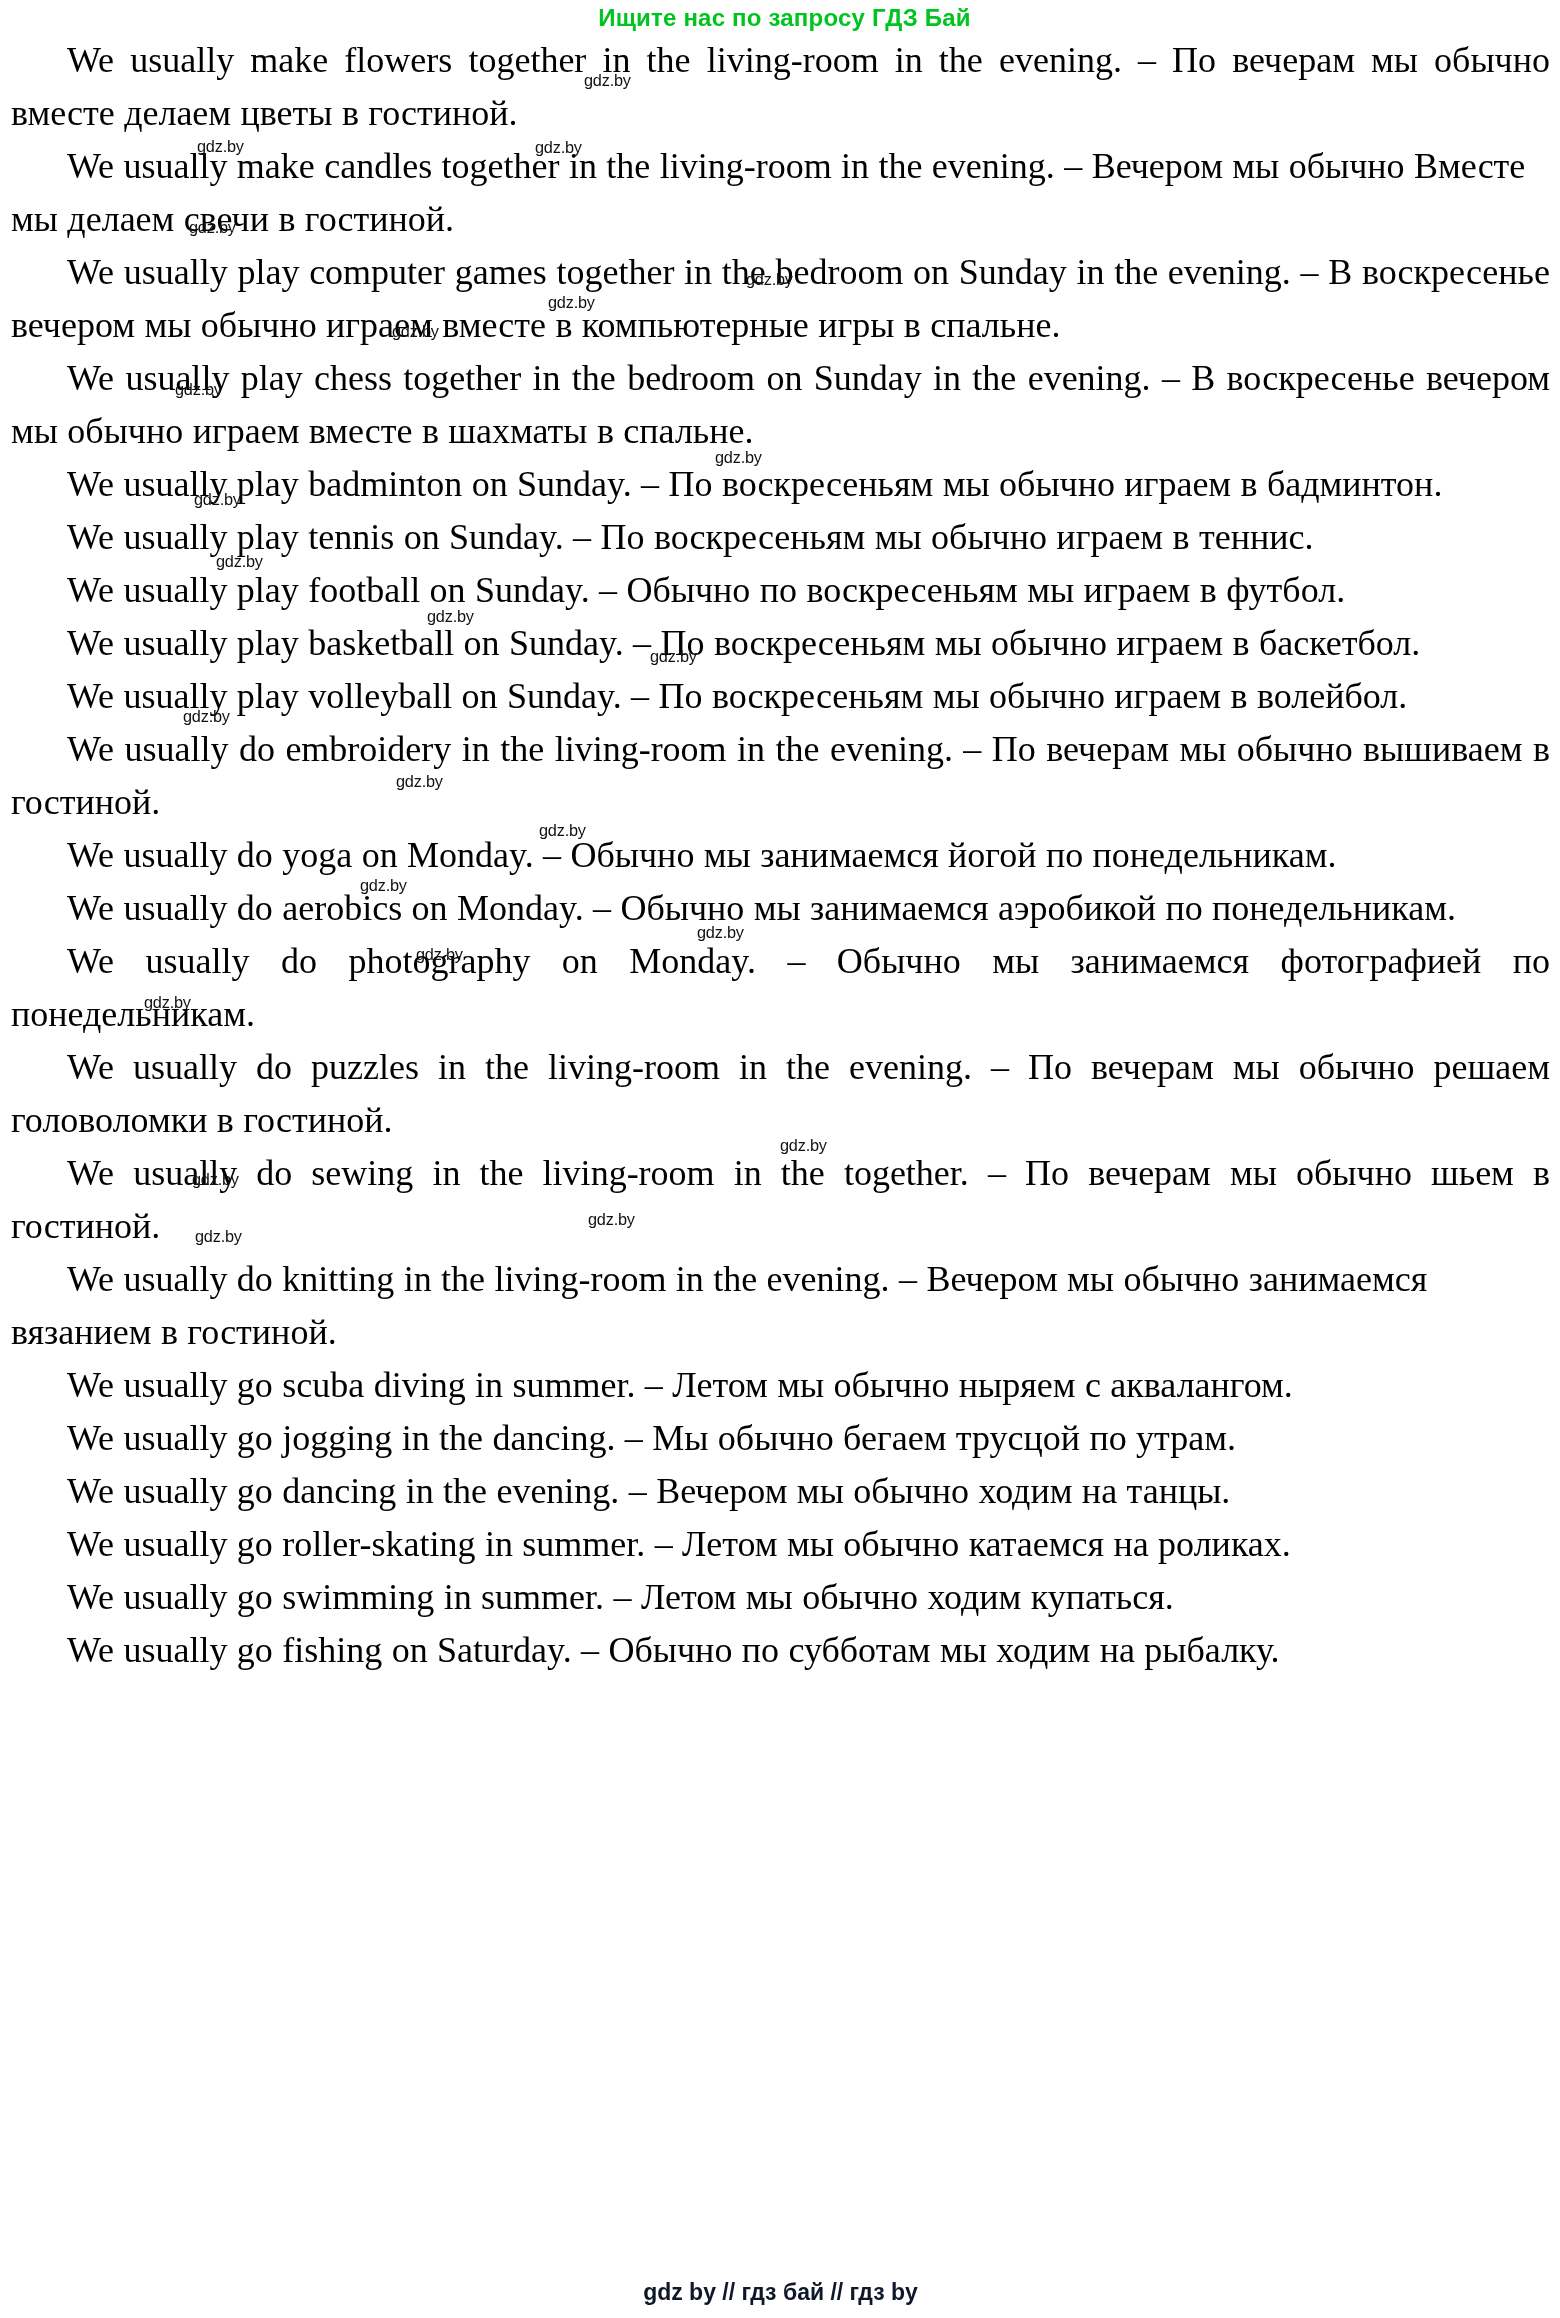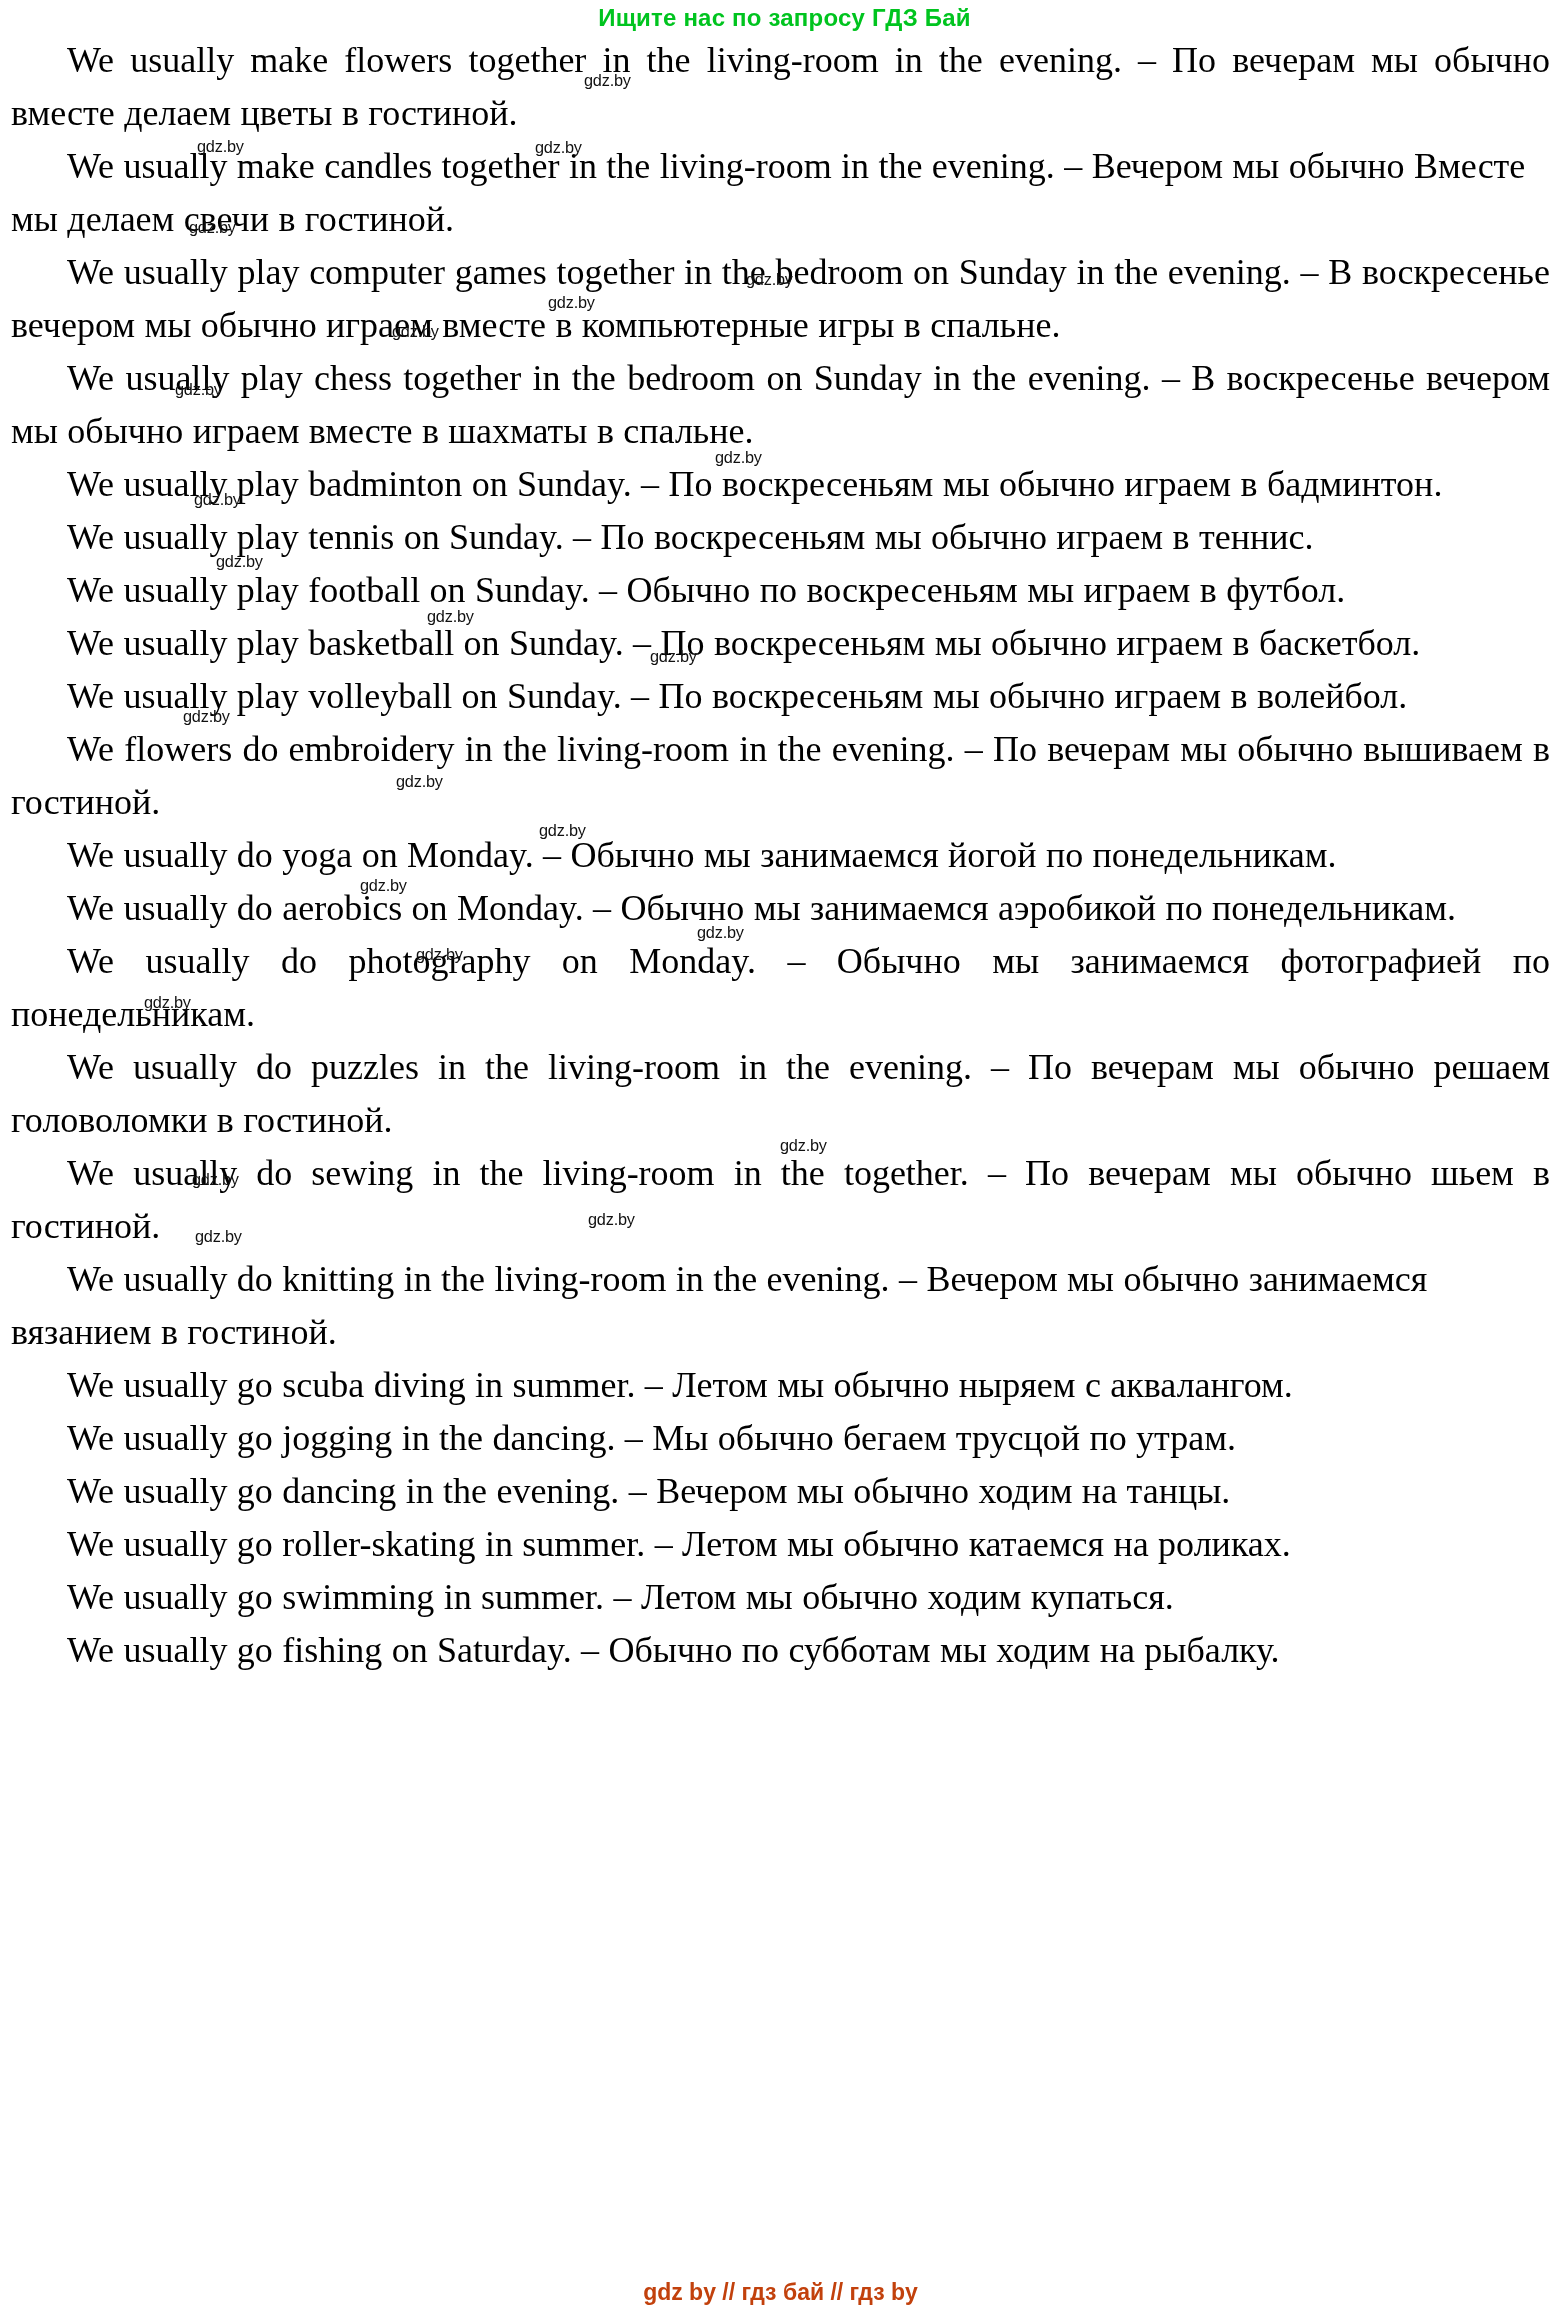--- a/index.html
+++ b/index.html
@@ -71,21 +71,21 @@
     left:0; right:0;
     bottom:9.3px;
     height:36px;
     line-height:36px;
     text-align:center;
   }
   #site-footer .ftr-text {
     font-family:"Liberation Sans", sans-serif;
     font-size:23px;
     font-weight:700;
-    color:#c2410c;
+    color:#0f172a;
     white-space:nowrap;
   }
 </style>
 </head>
 <body>
 
 <div id="site-header">
   <span class="hdr-text">Ищите нас по запросу ГДЗ Бай</span>
 </div>
 
@@ -93,21 +93,21 @@
   <div id="paragraph-container">
       <p class="para"><span>We usually make flowers together in the living-room in the evening.</span> <span>–</span> <span>По вечерам мы обычно вместе делаем цветы в гостиной.</span></p>
       <p class="para nojust"><span>We usually make candles together in the living-room in the evening.</span> <span>–</span> <span>Вечером мы обычно Вместе мы делаем свечи в гостиной.</span></p>
       <p class="para"><span>We usually play computer games together in the bedroom on Sunday in the evening.</span> <span>–</span> <span>В воскресенье вечером мы обычно играем вместе в компьютерные игры в спальне.</span></p>
       <p class="para"><span>We usually play chess together in the bedroom on Sunday in the evening.</span> <span>–</span> <span>В воскресенье вечером мы обычно играем вместе в шахматы в спальне.</span></p>
       <p class="para nojust"><span>We usually play badminton on Sunday.</span> <span>–</span> <span>По воскресеньям мы обычно играем в бадминтон.</span></p>
       <p class="para"><span>We usually play tennis on Sunday.</span> <span>–</span> <span>По воскресеньям мы обычно играем в теннис.</span></p>
       <p class="para nojust"><span>We usually play football on Sunday.</span> <span>–</span> <span>Обычно по воскресеньям мы играем в футбол.</span></p>
       <p class="para"><span>We usually play basketball on Sunday.</span> <span>–</span> <span>По воскресеньям мы обычно играем в баскетбол.</span></p>
       <p class="para"><span>We usually play volleyball on Sunday.</span> <span>–</span> <span>По воскресеньям мы обычно играем в волейбол.</span></p>
-      <p class="para"><span>We flowers do embroidery in the living-room in the evening.</span> <span>–</span> <span>По вечерам мы обычно вышиваем в гостиной.</span></p>
+      <p class="para"><span>We usually do embroidery in the living-room in the evening.</span> <span>–</span> <span>По вечерам мы обычно вышиваем в гостиной.</span></p>
       <p class="para"><span>We usually do yoga on Monday.</span> <span>–</span> <span>Обычно мы занимаемся йогой по понедельникам.</span></p>
       <p class="para"><span>We usually do aerobics on Monday.</span> <span>–</span> <span>Обычно мы занимаемся аэробикой по понедельникам.</span></p>
       <p class="para"><span>We usually do photography on Monday.</span> <span>–</span> <span>Обычно мы занимаемся фотографией по понедельникам.</span></p>
       <p class="para"><span>We usually do puzzles in the living-room in the evening.</span> <span>–</span> <span>По вечерам мы обычно решаем головоломки в гостиной.</span></p>
       <p class="para"><span>We usually do sewing in the living-room in the together.</span> <span>–</span> <span>По вечерам мы обычно шьем в гостиной.</span></p>
       <p class="para nojust"><span>We usually do knitting in the living-room in the evening.</span> <span>–</span> <span>Вечером мы обычно занимаемся вязанием в гостиной.</span></p>
       <p class="para"><span>We usually go scuba diving in summer.</span> <span>–</span> <span>Летом мы обычно ныряем с аквалангом.</span></p>
       <p class="para nojust"><span>We usually go jogging in the dancing.</span> <span>–</span> <span>Мы обычно бегаем трусцой по утрам.</span></p>
       <p class="para nojust"><span>We usually go dancing in the evening.</span> <span>–</span> <span>Вечером мы обычно ходим на танцы.</span></p>
       <p class="para"><span>We usually go roller-skating in summer.</span> <span>–</span> <span>Летом мы обычно катаемся на роликах.</span></p>

